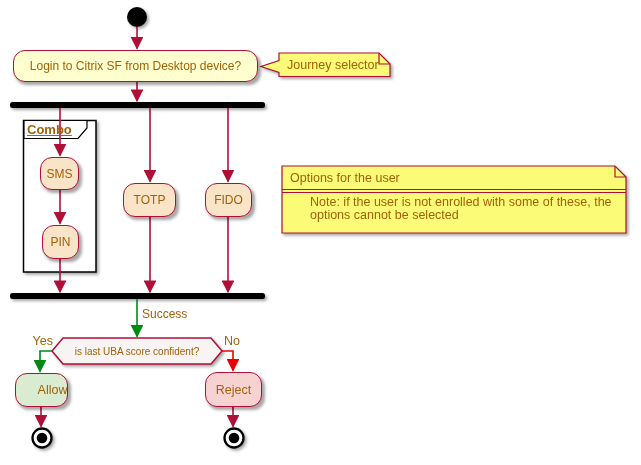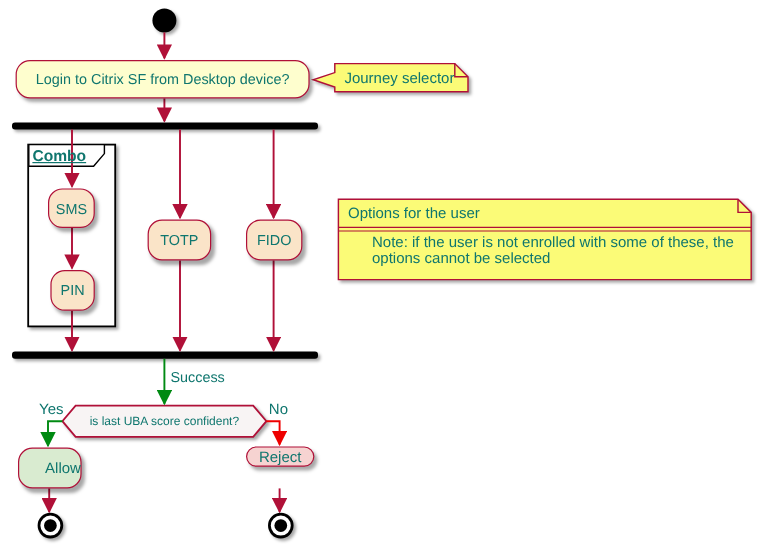--- a/index.html
+++ b/index.html
@@ -1,18 +1,18 @@
 <!DOCTYPE html>
 <html><head>
 <meta charset="utf-8">
 <style>
   html,body{margin:0;padding:0;background:#fff;}
   #canvas{
     position:relative;width:641px;height:465px;background:#ffffff;overflow:hidden;
-    font-family:"Liberation Sans","DejaVu Sans",sans-serif;color:#0f766e;
+    font-family:"Liberation Sans","DejaVu Sans",sans-serif;color:#a16207;
   }
   #edges{position:absolute;left:0;top:0;width:641px;height:465px;}
   .shadow{filter:drop-shadow(2px 2.5px 1.5px rgba(0,0,0,0.35));}
   .lbl{position:absolute;white-space:nowrap;}
   .act{
     position:absolute;border:1.7px solid #b01038;border-radius:12px;background:#fefece;
     display:flex;align-items:center;justify-content:center;font-size:12px;
     box-shadow:2.5px 3px 3px rgba(0,0,0,0.35);box-sizing:border-box;white-space:nowrap;
   }
   .opt{background:#fae4c8;}
@@ -117,21 +117,21 @@
   </div>
 
   <div class="act opt" style="left:123px;top:183px;width:53px;height:34px;">
     <span>TOTP</span>
   </div>
 
   <div class="act allow" style="left:15px;top:373px;width:53px;height:34px;padding-left:22px;">
     <span>Allow</span>
   </div>
 
-  <div class="act reject" style="left:205px;top:372px;width:57px;height:17px;">
+  <div class="act reject" style="left:205px;top:372px;width:57px;height:35px;">
     <span>Reject</span>
   </div>
 
   <div class="combo-lbl" style="left:27px;top:122px;text-decoration:underline;">Combo</div>
 
   <div class="note-text lbl" style="left:287px;top:58px;">Journey selector</div>
 
   <div class="note-text lbl" style="left:290px;top:171px;">Options for the user</div>
 
   <div class="opt-body">Note: if the user is not enrolled with some of these, the options cannot be selected</div>

